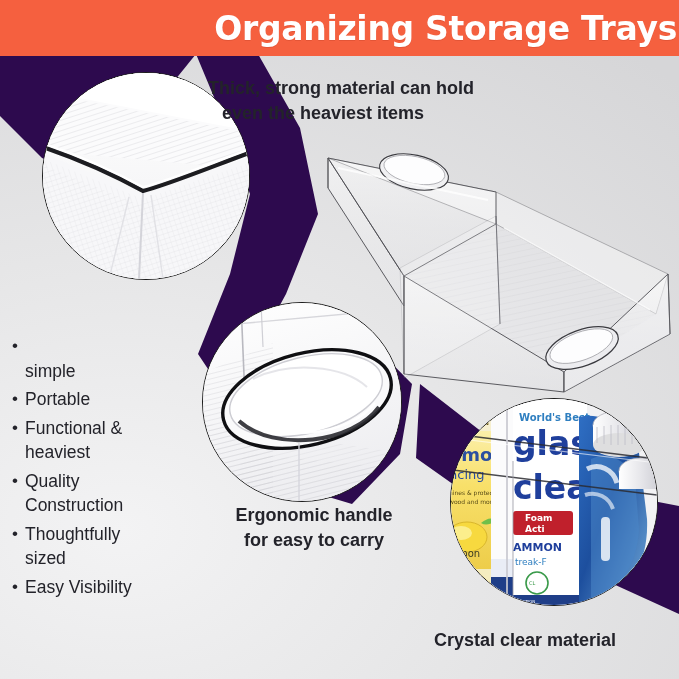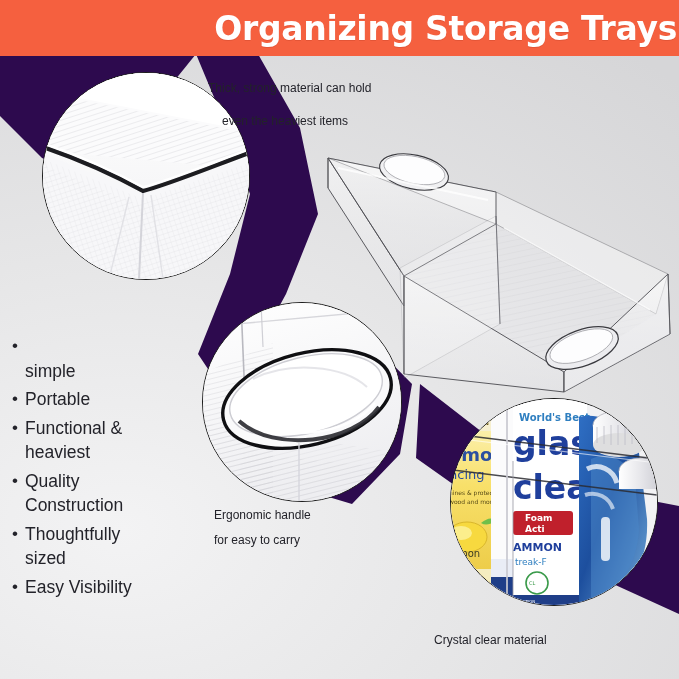--- a/index.html
+++ b/index.html
@@ -52,25 +52,25 @@
   }
   .circle-corner{ left:42px;  top:72px;  width:206px; height:206px; }
   .circle-handle{ left:202px; top:302px; width:198px; height:198px; }
   .circle-products{ left:450px; top:398px; width:206px; height:206px; border-width:1.2px; }
   .detail-circle svg{display:block;width:100%;height:100%;}
 
   
   .caption{
     position:absolute;color:#23232a;z-index:30;
     font-family:"Liberation Sans", sans-serif;
-    font-size:12px;line-height:25px;font-weight:400;
+    font-size:18px;line-height:25px;font-weight:700;
   }
   .cap-thick{ left:208px; top:76px;  width:276px; }
-  .cap-thick .l2{ padding-left:14px;margin-top:8px; }
-  .cap-handle{ left:214px; top:503px; width:200px; text-align:left; }
+  .cap-thick .l2{ padding-left:14px; }
+  .cap-handle{ left:214px; top:503px; width:200px; text-align:center; }
   .cap-crystal{ left:428px; top:628px; width:230px;margin-left:6px; }
 
   
   .bullets{
     position:absolute;left:12px;top:334px;width:186px;z-index:30;
     color:#23232a;
   }
   .bullet-item{
     display:flex;align-items:flex-start;
     font-size:17.5px;line-height:24.5px;margin-bottom:4px;

